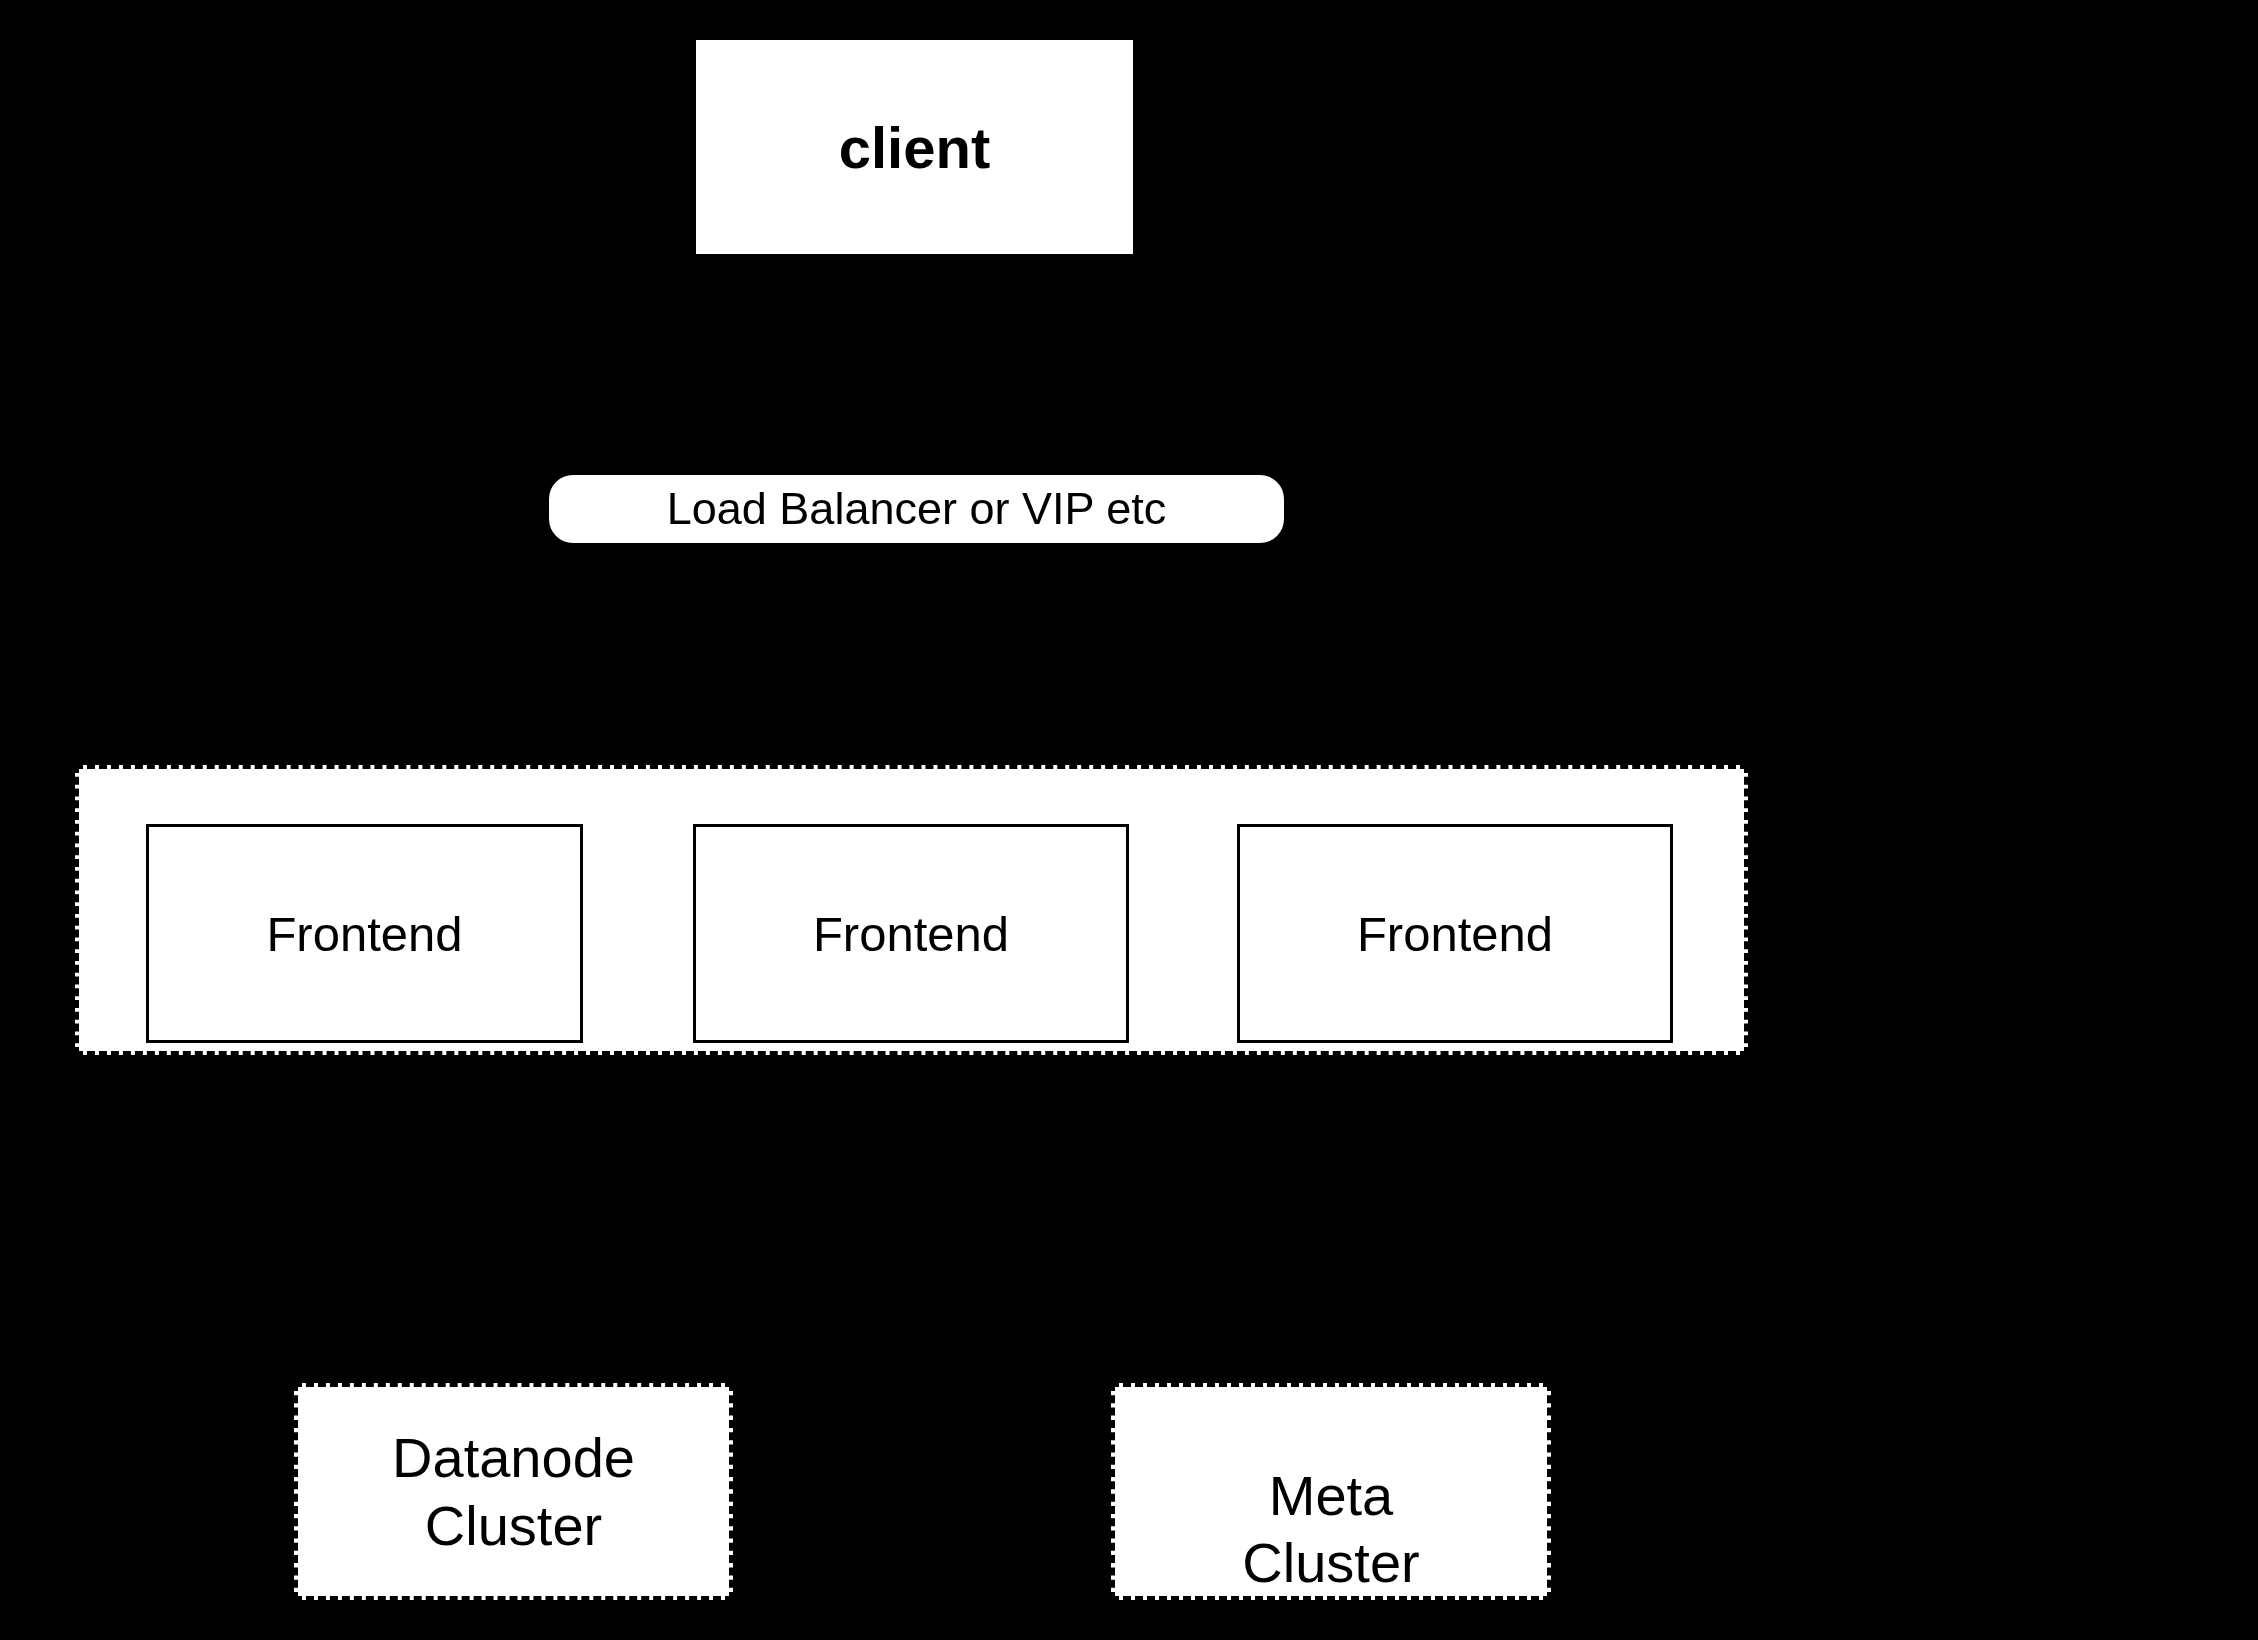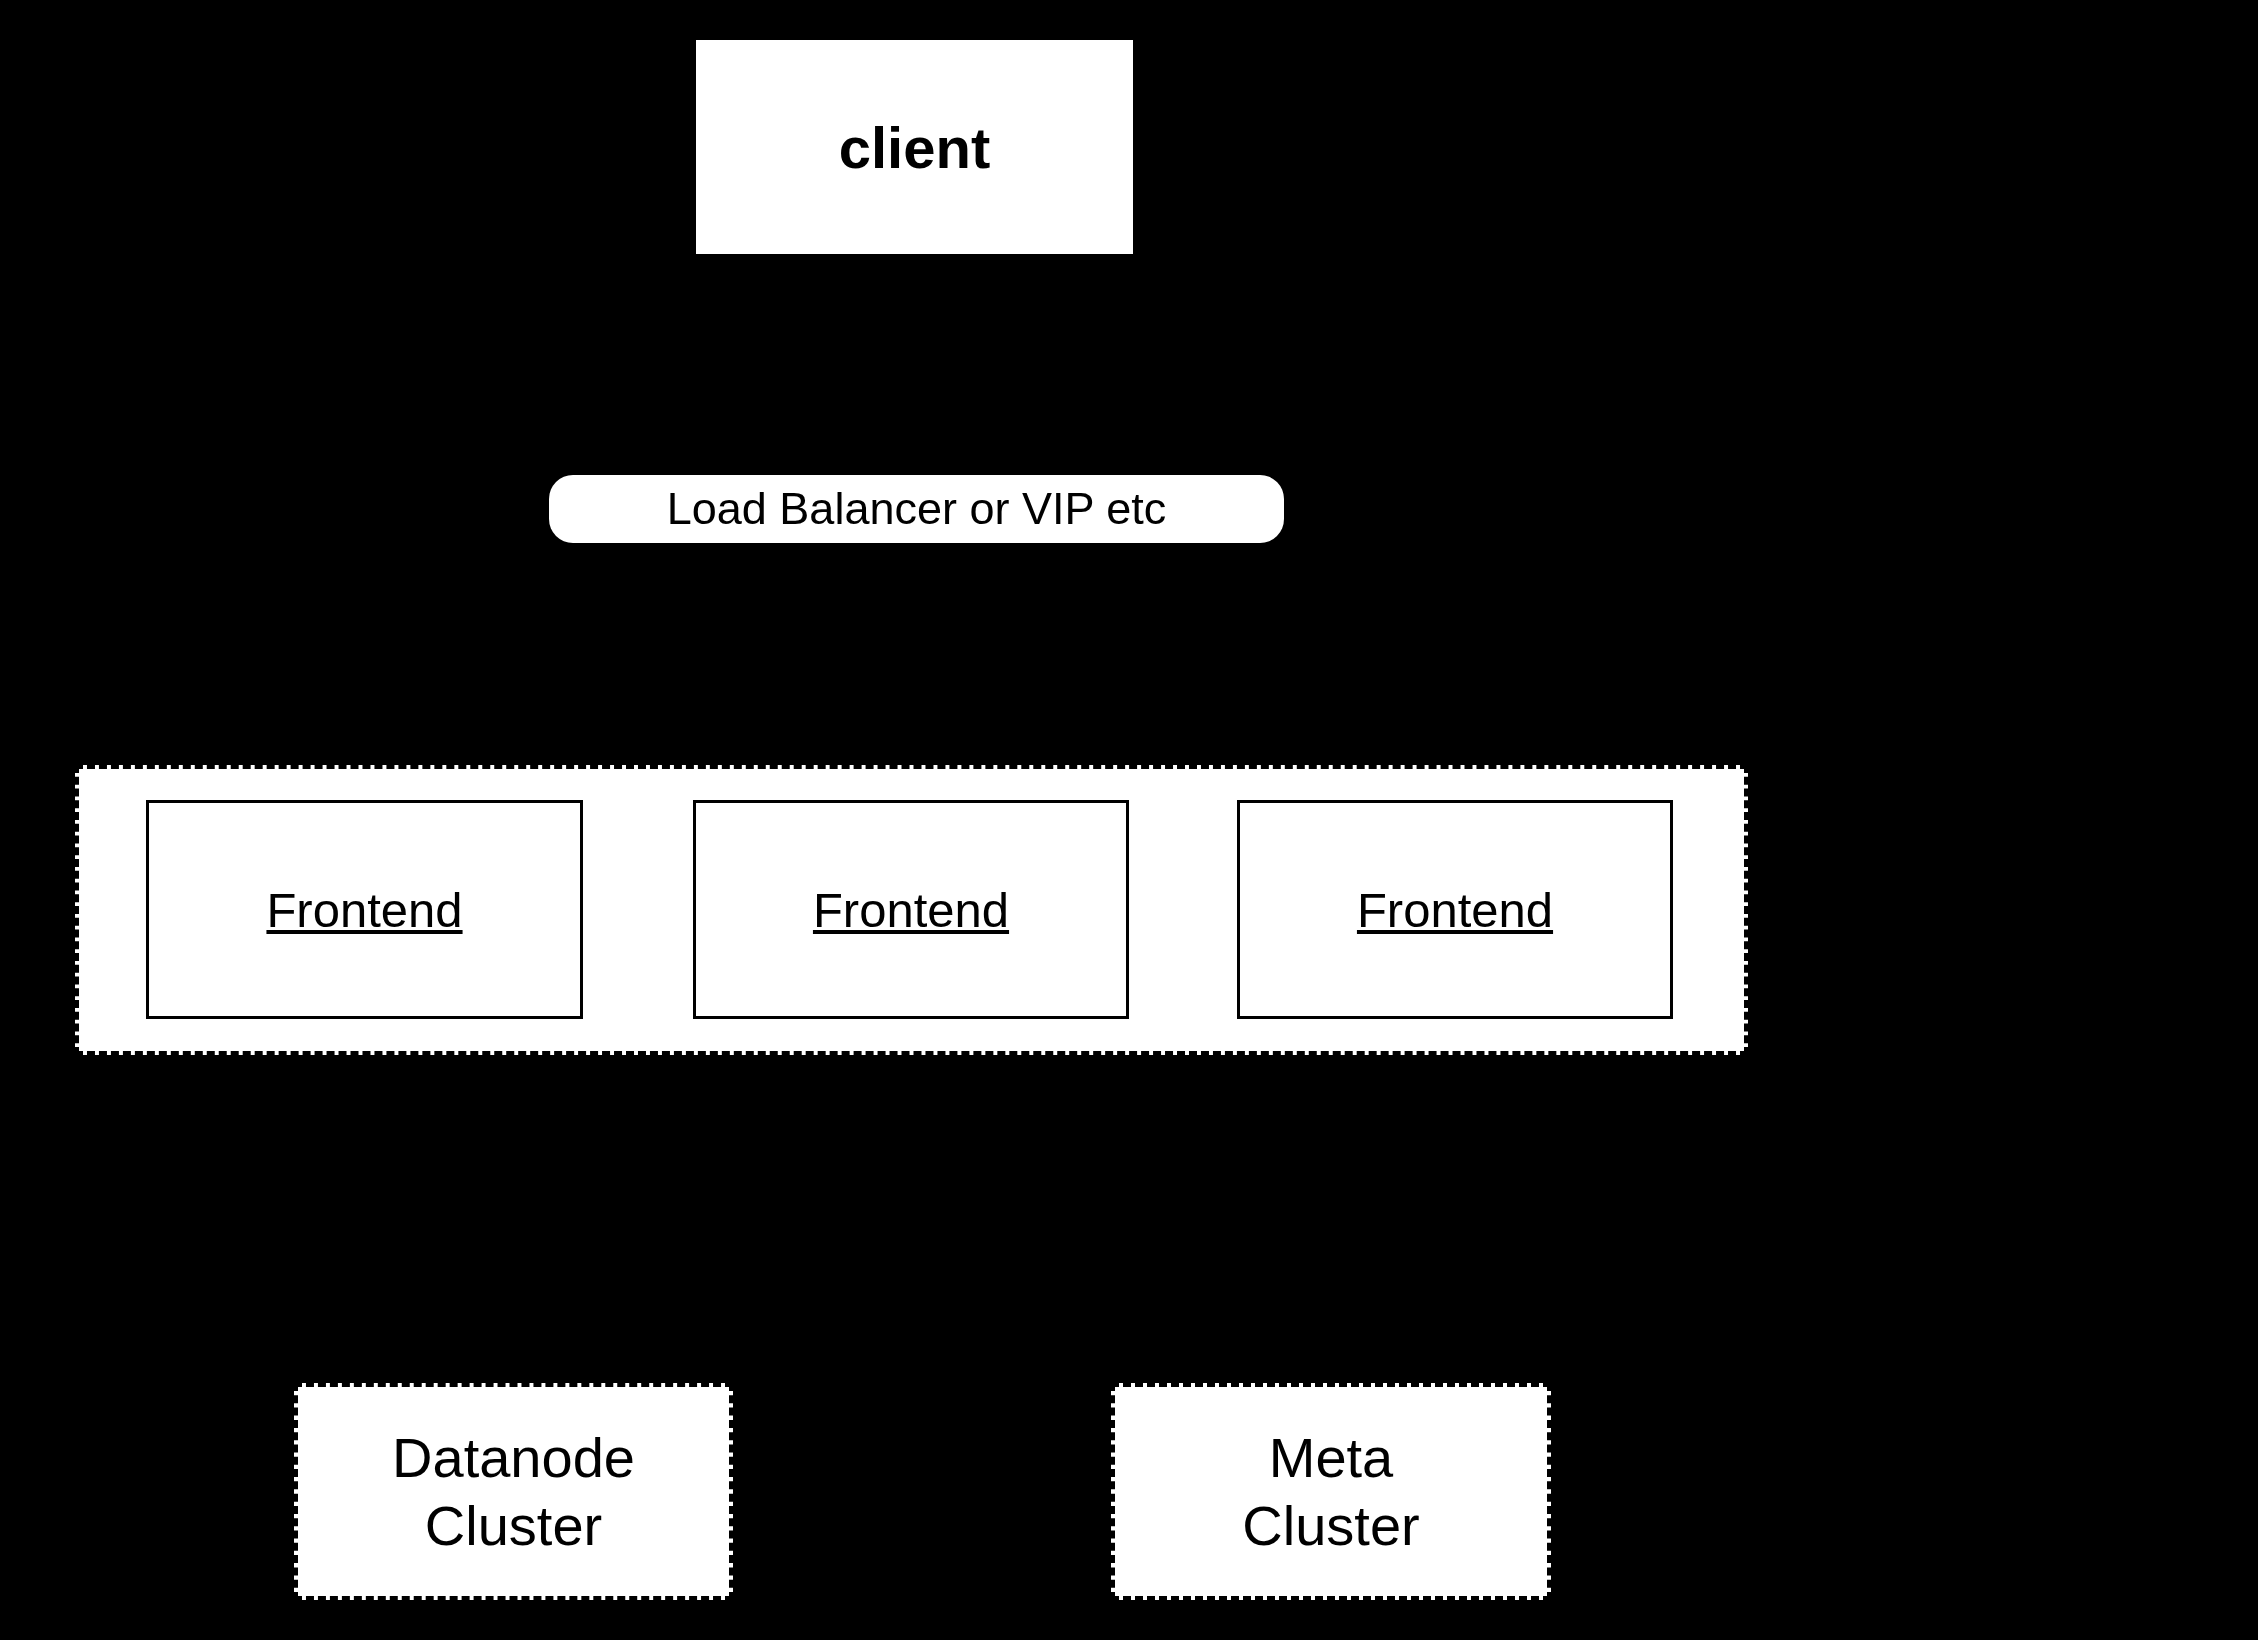--- a/index.html
+++ b/index.html
@@ -34,37 +34,36 @@
   .lb-box {
     left: 549px; top: 475px; width: 735px; height: 68px;
     font-size: 45px;
     border-radius: 24px;
   }
   .frontend-group {
     left: 75px; top: 765px; width: 1673px; height: 290px;
     border: 4.5px dashed #000000;
   }
   .frontend-box {
-    top: 800px; width: 437px; height: 219px;
+    top: 824px; width: 437px; height: 219px;
     border: 3.6px solid #000000;
     font-size: 49px;
-    text-decoration: underline;
   }
   .frontend-box.fe1 { left: 146px; }
   .frontend-box.fe2 { left: 693px; width: 436px; }
   .frontend-box.fe3 { left: 1237px; width: 436px; }
   .cluster-box {
     top: 1383px; width: 439px; height: 217px;
     border: 4.5px dashed #000000;
     font-size: 56px;
     line-height: 1.2;
     flex-direction: column;
   }
   .cluster-box.datanode { left: 294px; }
-  .cluster-box.meta { left: 1111px; width: 440px; }
+  .cluster-box.meta { left: 1111px; width: 440px; justify-content: flex-end; }
   .label { display: block; }
 </style>
 </head>
 <body>
 
 <div class="canvas">
 
   <div class="box client-box">
     <span class="label">client</span>
   </div>

